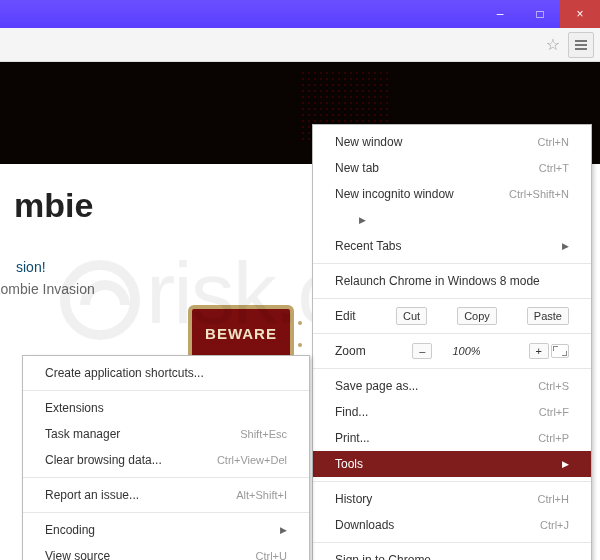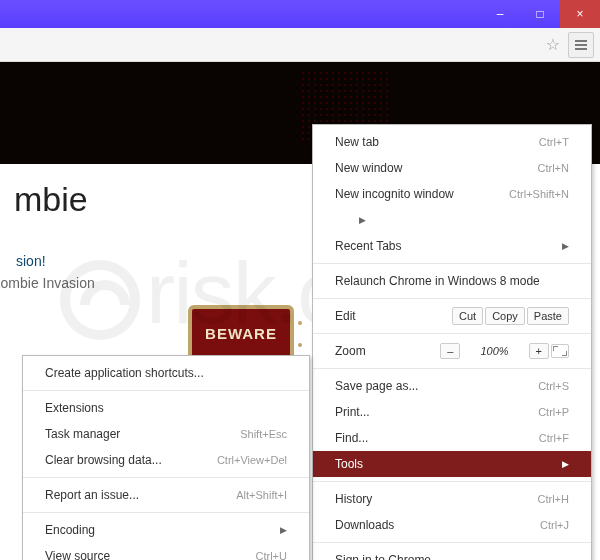--- a/index.html
+++ b/index.html
@@ -10,42 +10,42 @@
 .titlebar .btn.close { background:#c94040; }
 
 .toolbar { height:34px; border-bottom:1px solid #ddd; background:#f5f5f5; display:flex; justify-content:flex-end; align-items:center; padding:0 6px; gap:8px; }
 .toolbar .star { color:#999; font-size:16px; }
 .toolbar .hamburger { width:26px; height:26px; border:1px solid #ccc; border-radius:2px; display:flex; align-items:center; justify-content:center; background:#f0f0f0; }
 .toolbar .hamburger span { display:block; width:12px; height:2px; background:#777; box-shadow:0 4px 0 #777,0 -4px 0 #777; }
 
 .page { position:relative; height:498px; background:#fff; }
 .banner { height:102px; background:#090402; position:relative; }
 .banner .noise { position:absolute; right:210px; top:8px; width:90px; height:70px; background:radial-gradient(circle,#4a0000 1px,transparent 1px) 0 0/6px 6px; opacity:.6; }
-.hero-title { font-size:34px; font-weight:400; color:#222; margin:16px 0 0 -46px; }
+.hero-title { font-size:34px; font-weight:700; color:#222; margin:22px 0 0 -46px; }
 .hero-sub1 { color:#0c4a6e; font-size:14px; margin:34px 0 0 -44px; }
 .hero-sub2 { color:#666; font-size:14px; margin:6px 0 0 -68px; }
 .beware { position:absolute; left:188px; top:243px; width:106px; height:56px; background:#7a0d0d; border:4px solid #bfa56a; border-radius:6px; display:flex; align-items:center; justify-content:center; color:#efe3c4; font-weight:700; font-size:15px; letter-spacing:1px; }
 .beware::before { content:""; position:absolute; left:-4px; top:12px; width:4px; height:4px; background:#bfa56a; border-radius:50%; box-shadow:0 22px 0 #bfa56a,110px 0 0 #bfa56a,110px 22px 0 #bfa56a; }
 
 .watermark { position:absolute; top:180px; left:60px; font-size:88px; font-weight:300; color:rgba(0,0,0,.06); letter-spacing:-2px; pointer-events:none; user-select:none; }
 .watermark .logo { display:inline-block; width:80px; height:80px; border:10px solid rgba(0,0,0,.06); border-radius:50%; position:relative; vertical-align:middle; margin-right:6px; }
 .watermark .logo::after { content:""; position:absolute; left:10px; top:10px; width:30px; height:30px; border:10px solid rgba(0,0,0,.06); border-radius:50%; border-right-color:transparent; border-bottom-color:transparent; transform:rotate(45deg); }
 
 .menu { position:absolute; background:#fff; border:1px solid #bcbcbc; box-shadow:2px 2px 4px rgba(0,0,0,.2); font-size:12px; color:#333; }
 .menu .row { display:flex; align-items:center; height:26px; padding:0 22px 0 22px; white-space:nowrap; }
 .menu .row.sep { height:0; border-top:1px solid #e6e6e6; margin:4px 0; padding:0; }
 .menu .row .lbl { flex:1; }
 .menu .row .sc { color:#9a9a9a; font-size:11px; margin-left:24px; }
 .menu .row .arrow { color:#666; font-size:9px; margin-left:24px; }
 .menu .row.hl { background:#7f1d1d; color:#fff; }
 .menu .row.hl .arrow { color:#fff; }
 
 .main-menu { top:62px; right:8px; width:280px; padding:4px 0; }
 .edit-group, .zoom-group { display:flex; gap:2px; align-items:center; }
-.pill { border:1px solid #ccc; border-radius:2px; padding:2px 6px; font-size:11px; background:#fafafa; }
+.pill { border:1px solid #ccc; border-radius:2px; padding:2px 6px; font-size:11px; background:#fafafa;margin-left:28px; }
 .zoom-group .pill { padding:1px 6px; }
 .zoom-val { font-size:11px; margin:0 18px;font-style:italic; }
 .fs { width:18px; height:14px; border:1px solid #ccc; border-radius:2px; position:relative; }
 .fs::before,.fs::after{content:"";position:absolute;width:4px;height:4px;border:1px solid #888;}
 .fs::before{left:1px;top:1px;border-right:none;border-bottom:none;}
 .fs::after{right:1px;bottom:1px;border-left:none;border-top:none;}
 
 .sub-menu { top:293px; left:22px; width:288px; padding:4px 0; }
 .page-left { padding-left:60px; }
 </style>
@@ -78,26 +78,26 @@
   <div class="page-left">
     <div class="hero-title">mbie</div>
     <div class="hero-sub1">sion!</div>
     <div class="hero-sub2">Zombie Invasion</div>
   </div>
   <div class="beware">BEWARE</div>
   <div class="watermark"><span class="logo"></span><span>risk.com</span></div>
 
   <div class="menu main-menu" id="main-menu">
       <div class="row">
+        <span class="lbl">New window</span>
+        <span class="sc">Ctrl+N</span>
+      </div>
+      <div class="row">
         <span class="lbl">New tab</span>
         <span class="sc">Ctrl+T</span>
-      </div>
-      <div class="row">
-        <span class="lbl">New window</span>
-        <span class="sc">Ctrl+N</span>
       </div>
       <div class="row">
         <span class="lbl">New incognito window</span>
         <span class="sc">Ctrl+Shift+N</span>
       </div>
       <div class="row">
         <span class="arrow">▶</span>
       </div>
       <div class="row">
         <span class="lbl">Recent Tabs</span>
@@ -125,26 +125,26 @@
           <span class="pill">+</span>
           <span class="fs"></span>
         </span>
       </div>
       <div class="row sep"></div>
       <div class="row">
         <span class="lbl">Save page as...</span>
         <span class="sc">Ctrl+S</span>
       </div>
       <div class="row">
+        <span class="lbl">Find...</span>
+        <span class="sc">Ctrl+F</span>
+      </div>
+      <div class="row">
         <span class="lbl">Print...</span>
         <span class="sc">Ctrl+P</span>
-      </div>
-      <div class="row">
-        <span class="lbl">Find...</span>
-        <span class="sc">Ctrl+F</span>
       </div>
       <div class="row hl">
         <span class="lbl">Tools</span>
         <span class="arrow">▶</span>
       </div>
       <div class="row sep"></div>
       <div class="row">
         <span class="lbl">History</span>
         <span class="sc">Ctrl+H</span>
       </div>

